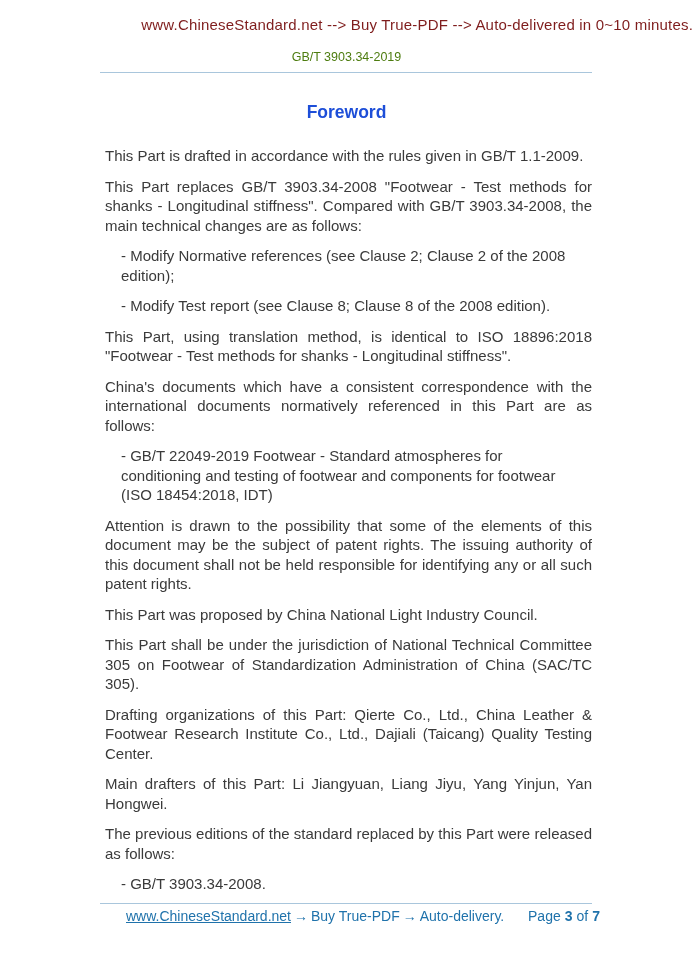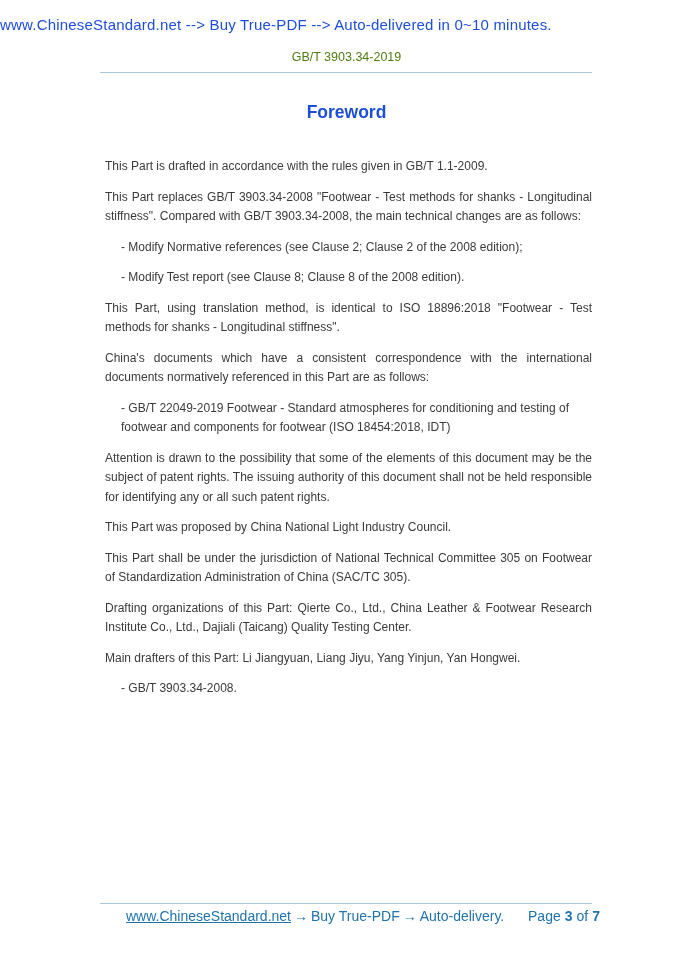--- a/index.html
+++ b/index.html
@@ -10,22 +10,22 @@
     height: 980px;
     background: #ffffff;
     font-family: "Liberation Sans", "DejaVu Sans", sans-serif;
     overflow: hidden;
   }
   .promo-banner {
     position: absolute;
     top: 16px;
     left: 0;
     width: 100%;
-    text-align: left;
-    color: #1d4ed8;
+    text-align: right;
+    color: #7f1d1d;
     font-size: 15px;
     font-weight: 400;
     letter-spacing: 0.2px;
   }
   .doc-number {
     position: absolute;
     top: 50px;
     left: 0;
     width: 100%;
     text-align: center;
@@ -49,23 +49,22 @@
     color: #1d4ed8;
     font-size: 17.5px;
     font-weight: 700;
   }
   .content {
     position: absolute;
     top: 146px;
     left: 105px;
     width: 487px;
     color: #3a3a3a;
-    font-size: 12px;
+    font-size: 15px;
     line-height: 19.5px;
-    margin-top: 11px;
   }
   .content .para {
     text-align: justify;
     margin-bottom: 11px;
   }
   .content .list-item {
     text-align: left;
     margin-left: 16px;
     margin-right: 10px;
     margin-bottom: 11px;
@@ -119,20 +118,21 @@
     <div class="list-item">- Modify Normative references (see Clause 2; Clause 2 of the 2008 edition);</div>
     <div class="list-item">- Modify Test report (see Clause 8; Clause 8 of the 2008 edition).</div>
     <div class="para">This Part, using translation method, is identical to ISO 18896:2018 "Footwear - Test methods for shanks - Longitudinal stiffness".</div>
     <div class="para">China's documents which have a consistent correspondence with the international documents normatively referenced in this Part are as follows:</div>
     <div class="list-item">- GB/T 22049-2019 Footwear - Standard atmospheres for conditioning and testing of footwear and components for footwear (ISO 18454:2018, IDT)</div>
     <div class="para">Attention is drawn to the possibility that some of the elements of this document may be the subject of patent rights. The issuing authority of this document shall not be held responsible for identifying any or all such patent rights.</div>
     <div class="para">This Part was proposed by China National Light Industry Council.</div>
     <div class="para">This Part shall be under the jurisdiction of National Technical Committee 305 on Footwear of Standardization Administration of China (SAC/TC 305).</div>
     <div class="para">Drafting organizations of this Part: Qierte Co., Ltd., China Leather &amp; Footwear Research Institute Co., Ltd., Dajiali (Taicang) Quality Testing Center.</div>
     <div class="para">Main drafters of this Part: Li Jiangyuan, Liang Jiyu, Yang Yinjun, Yan Hongwei.</div>
+    <div class="para">The previous editions of the standard replaced by this Part were released as follows:</div>
     <div class="list-item">- GB/T 3903.34-2008.</div>
   </div>
 
   <div class="footer-rule"></div>
 
   <div class="footer">
     <div class="footer-left">
       <a>www.ChineseStandard.net</a><span class="arrow">→</span><span>Buy True-PDF</span><span class="arrow">→</span><span>Auto-delivery.</span>
     </div>
     <div class="footer-right">

